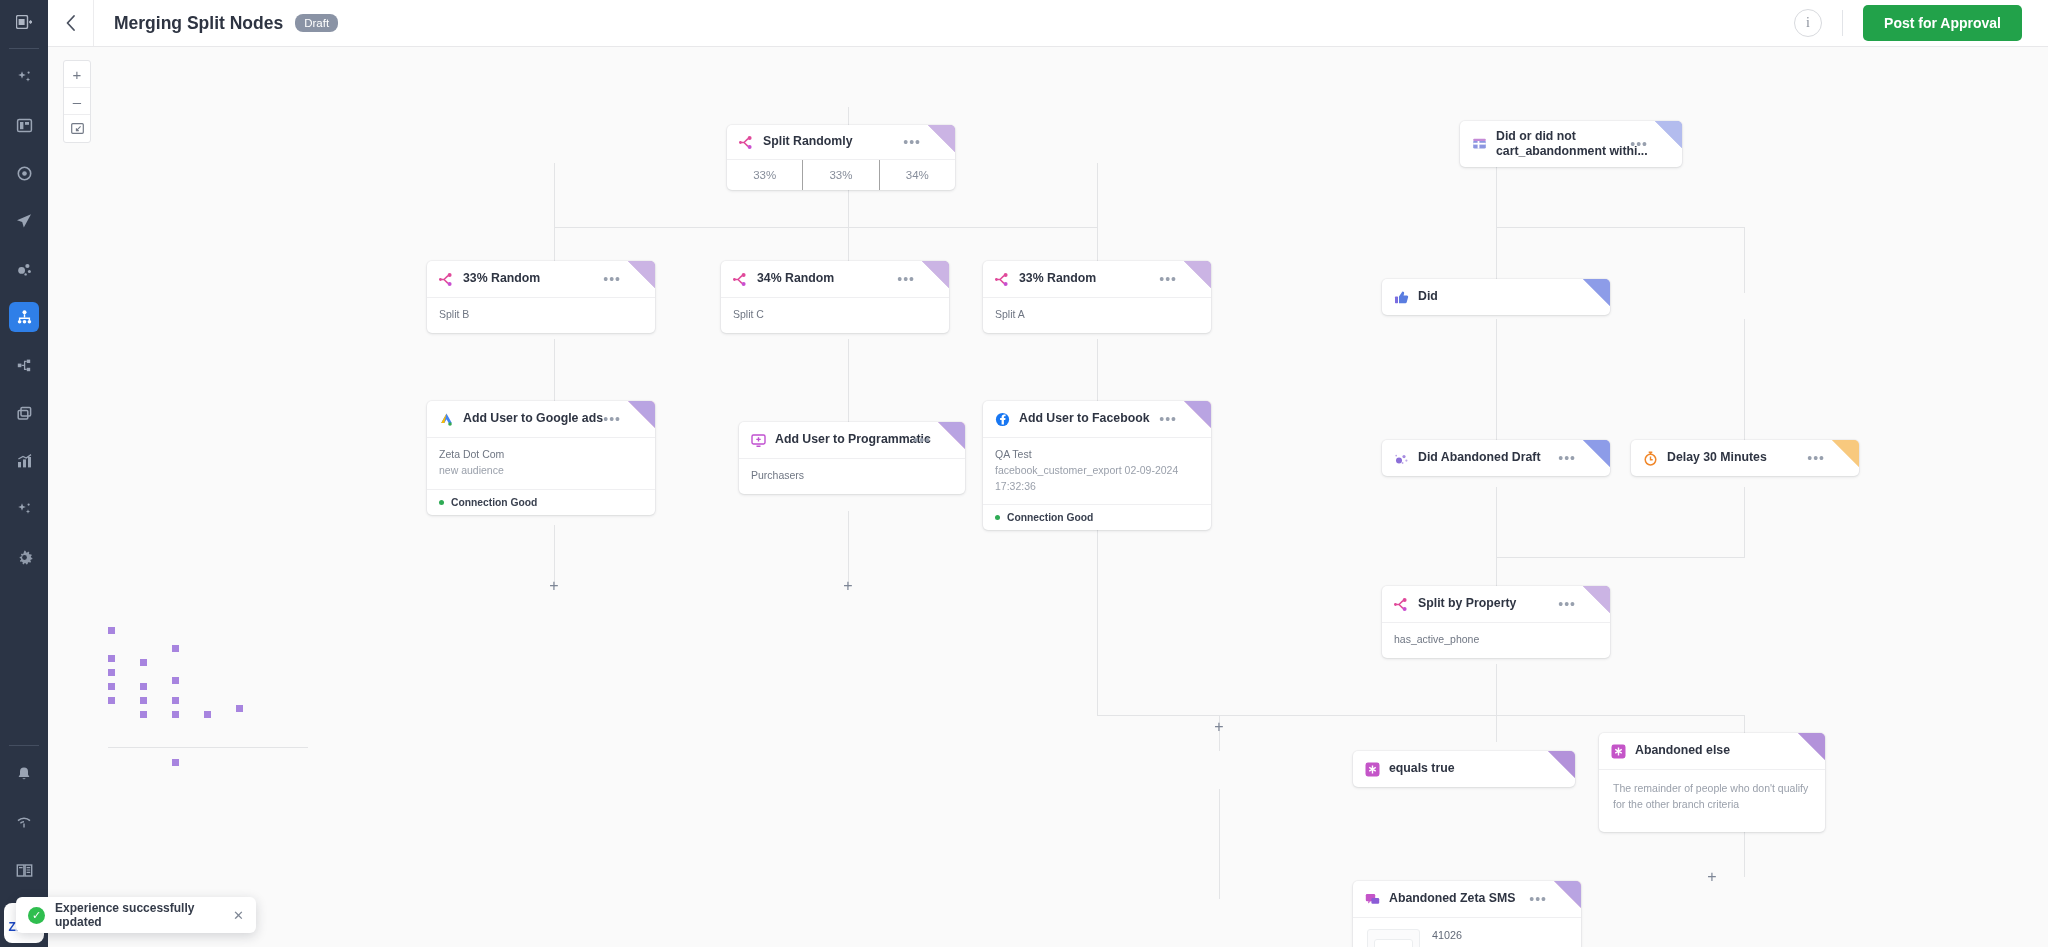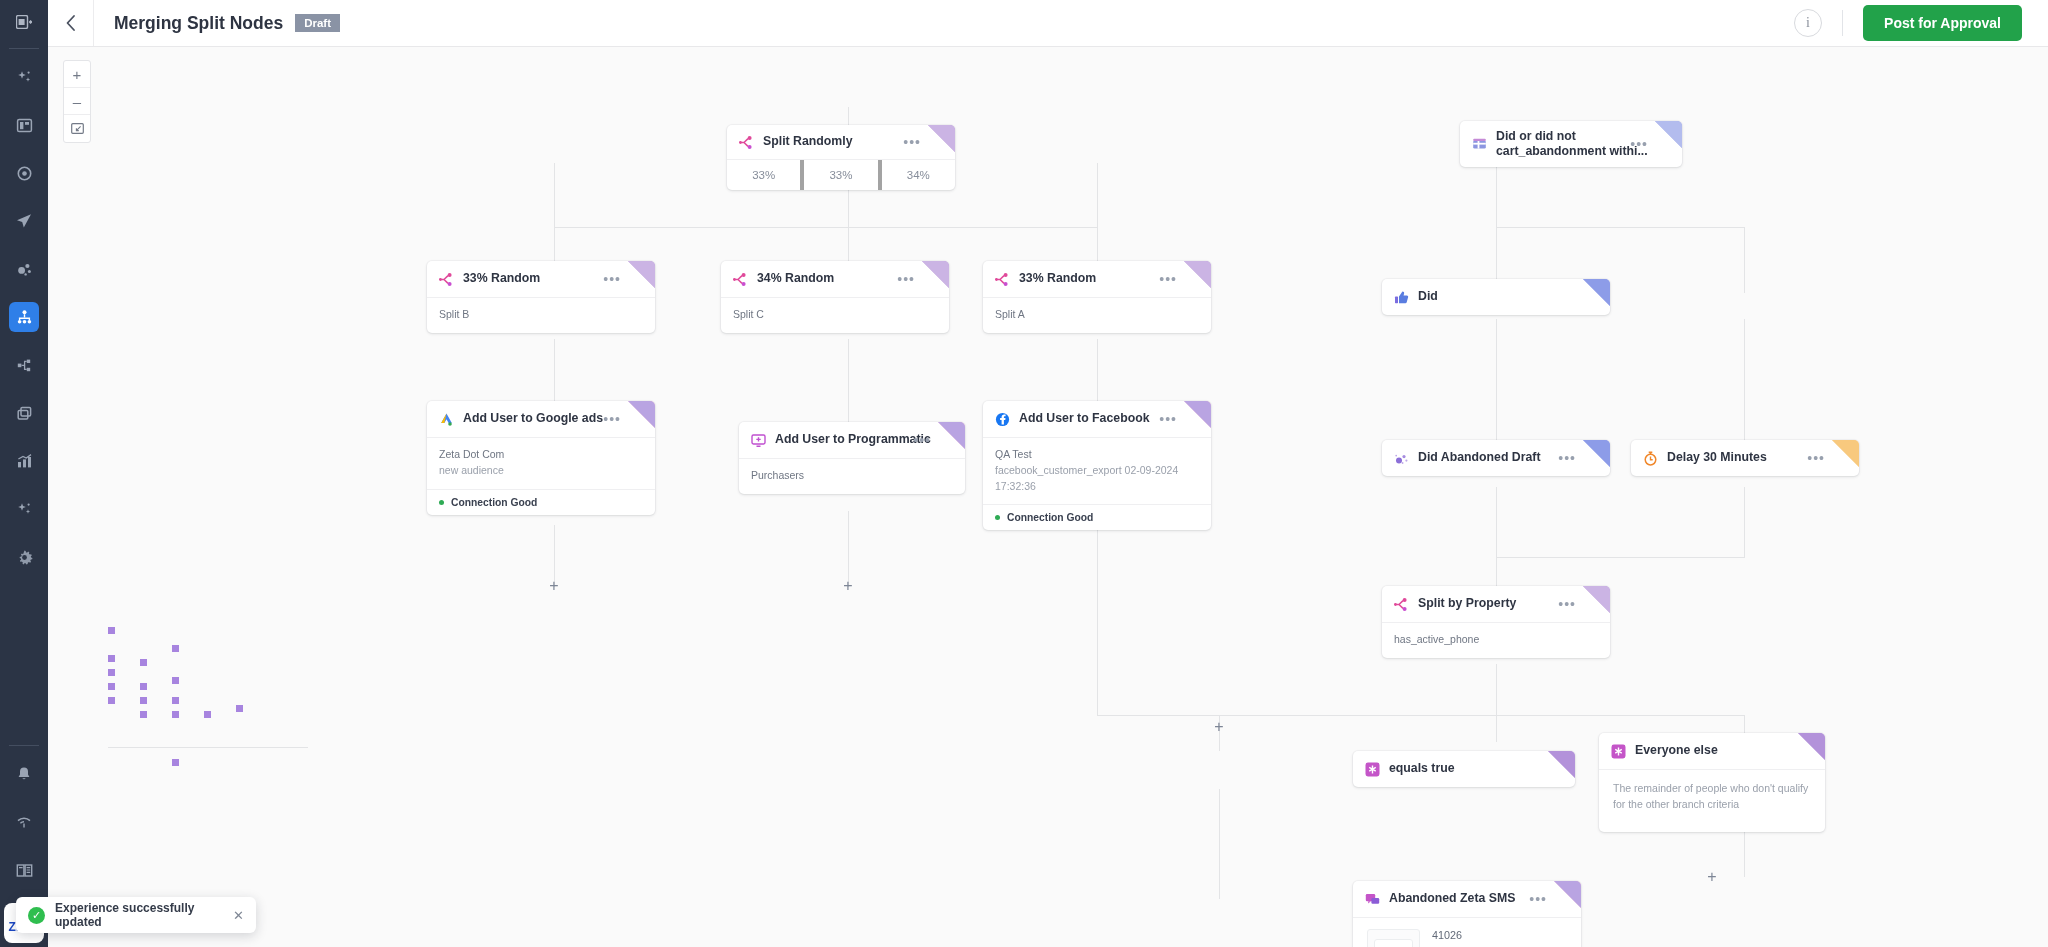--- a/index.html
+++ b/index.html
@@ -41,21 +41,21 @@
     background: #ffffff; border-bottom: 1px solid #e8e8ea;
     display: flex; align-items: center; z-index: 30;
   }
   #back-btn {
     width: 46px; height: 46px; display:flex; align-items:center; justify-content:center;
     color:#4a5160; cursor:pointer; border-right: 1px solid #ececee;
   }
   #title { margin-left: 20px; font-size: 17.5px; font-weight: bold; color: #2e3442; }
   #draft-badge {
     margin-left: 12px; background:#8a93a5; color:#fff; font-size:11.5px;
-    padding: 3px 9px; border-radius: 0; font-weight: 700;
+    padding: 3px 9px; border-radius: 8px; font-weight: 400;
   }
   #topbar-right { margin-left: auto; display:flex; align-items:center; gap:0; padding-right: 26px; }
   #info-btn {
     width: 28px; height: 28px; border-radius:50%; border:1px solid #d8dade;
     display:flex; align-items:center; justify-content:center; color:#8b919c;
     font-size:14px; cursor:pointer; font-family:"Liberation Serif", serif;
   }
   #topbar-sep { width:1px; height:26px; background:#e2e4e8; margin: 0 20px; }
   #post-btn {
     background:#22a24a; color:#fff; border:none; border-radius:5px;
@@ -107,21 +107,21 @@
   }
   .node .body { border-top:1px solid #efeff1; padding: 9px 12px 10px 12px; }
   .body-l1 { font-size:10.5px; color:#6f7683; line-height:1.5; }
   .body-l2 { font-size:10.5px; color:#9aa0ab; line-height:1.5; }
   .conn { border-top:1px solid #efeff1; padding:7px 12px; display:flex; align-items:center; gap:7px; }
   .conn .dot { width:5px; height:5px; border-radius:50%; background:#2fab55; }
   .conn .lbl { font-size:10.3px; font-weight:bold; color:#3a4150; }
   .split-row { display:flex; border-top:1px solid #efeff1; }
   .split-cell {
     flex:1; text-align:center; padding:9px 0; font-size:11.5px; color:#868d9a;
-    border-right:4px solid #a3a3a3;
+    border-right:1px solid #a3a3a3;
   }
   .split-cell:last-child { border-right:none; }
 
   .sms-body { display:flex; padding: 11px 12px 12px 14px; gap:12px; border-top:1px solid #efeff1;}
   .sms-phone {
     width:62px; height:88px; background:#fbfbfc; border:1px solid #eceef0; border-radius:3px;
     padding: 9px 6px 0 6px;
   }
   .sms-bubble {
     background:#fff; border:1px solid #eceef0; border-radius:3px; height:52px;
@@ -641,21 +641,21 @@
     </div>
 
     <div class="node" style="left:1551px; top:686px; width:226px;">
       <div class="hdr" style="height:36px">
         <span class="node-ico">
           <svg width="15" height="15" viewBox="0 0 15 15">
               <rect x="0.5" y="0.5" width="14" height="14" rx="2.4" fill="#c455c8"></rect>
               <path d="M7.5 3.6v7.8M4.2 5.4l6.6 3.8M10.8 5.4 4.2 9.2" stroke="#fff" stroke-width="1.4"></path>
             </svg>
         </span>
-        <span class="node-title">Everyone else</span>
+        <span class="node-title">Abandoned else</span>
         <span class="corner">
           <svg width="27" height="27" viewBox="0 0 27 27">
               <path d="M0 0h27v27z" fill="#cbb4e4"></path>
               <path d="M0 0 27 27V0z" fill="#b392da"></path>
             </svg>
         </span>
       </div>
       <div class="body" style="padding:11px 14px 19px 14px">
         <div class="body-l2">The remainder of people who don't qualify for the other branch criteria</div>
       </div>

